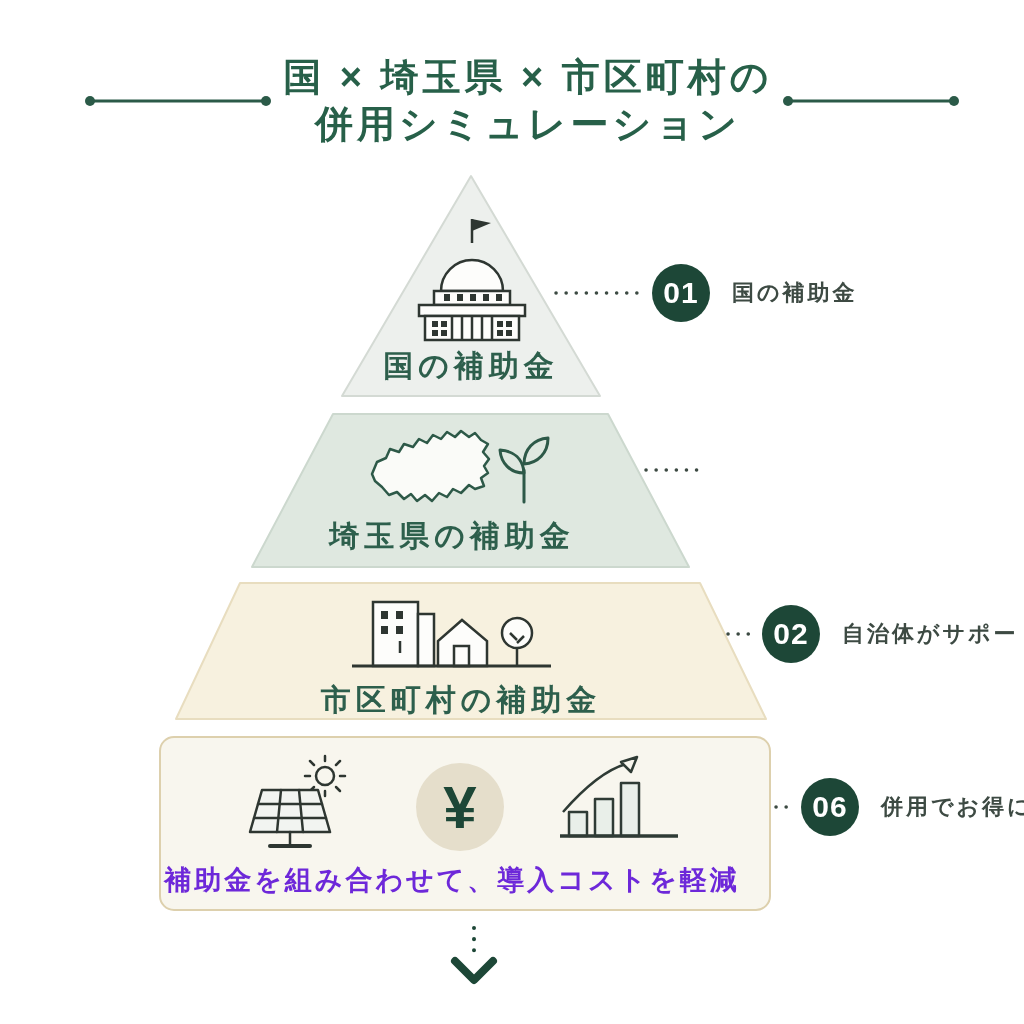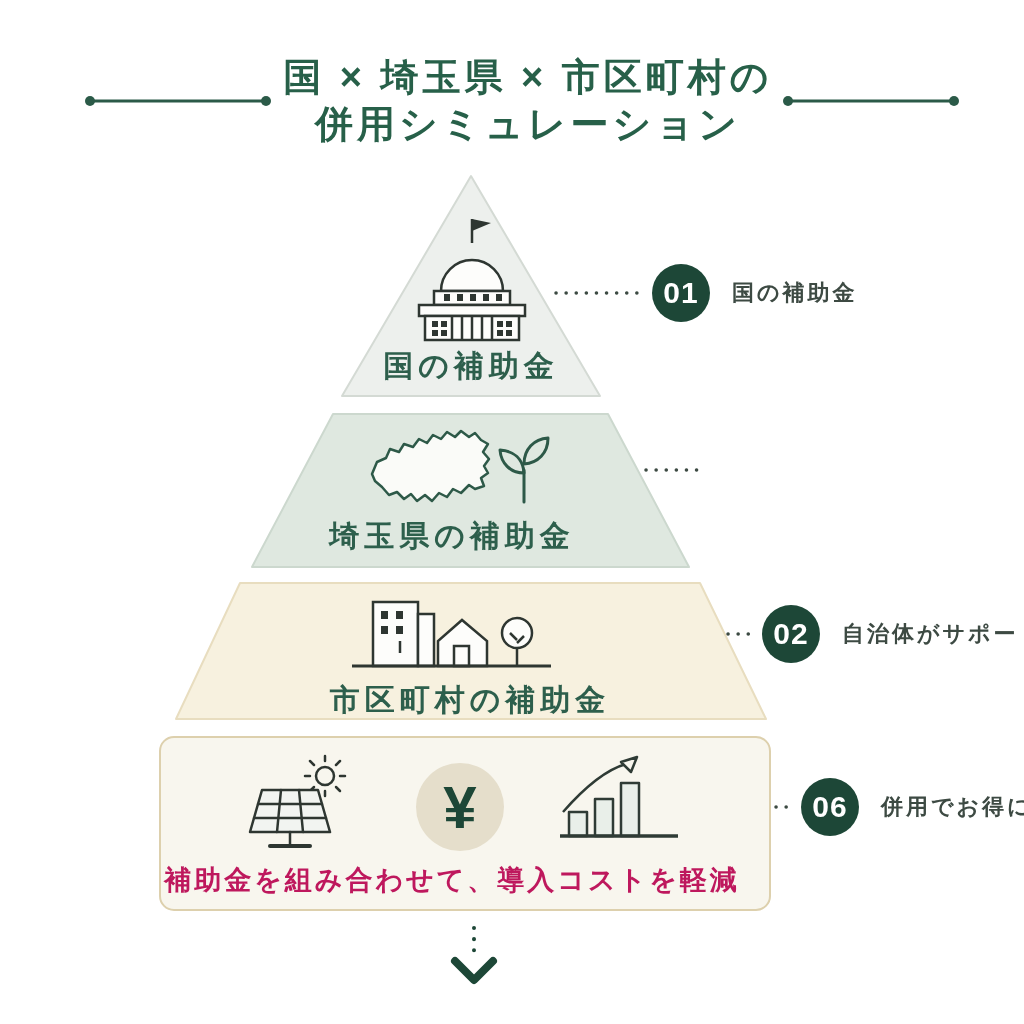--- a/index.html
+++ b/index.html
@@ -19,24 +19,24 @@
     text-align:center;color:#276049;font-weight:bold;
   }
   .title-line{font-size:38px;line-height:47px;letter-spacing:4px;}
   .tier-label{
     position:absolute;text-align:center;
     color:#2d5f4c;font-weight:bold;
     font-size:30px;line-height:36px;letter-spacing:5px;
   }
   .tier-label.t1{left:321px;top:348px;width:300px;}
   .tier-label.t2{left:302px;top:518px;width:300px;}
-  .tier-label.t3{left:320px;top:682px;width:300px;}
+  .tier-label.t3{left:311px;top:682px;width:300px;}
   .base-label{
     position:absolute;left:152px;top:864px;width:600px;
-    text-align:center;color:#be185d;font-weight:bold;
+    text-align:center;color:#6d28d9;font-weight:bold;
     font-size:27px;line-height:32px;letter-spacing:3px;
   }
   .step{
     position:absolute;display:flex;align-items:center;gap:22px;height:58px;
   }
   .step.s1{left:652px;top:264px;}
   .step.s2{left:708px;top:441px;}
   .step.s3{left:762px;top:605px;}
   .step.s4{left:801px;top:778px;}
   .step-circle{

